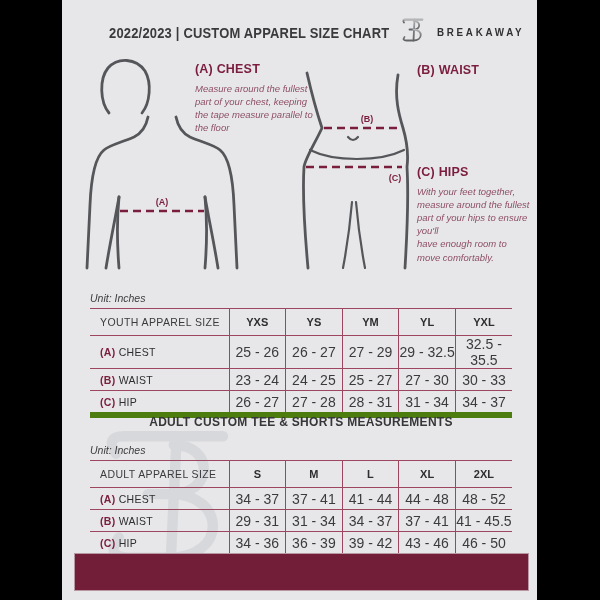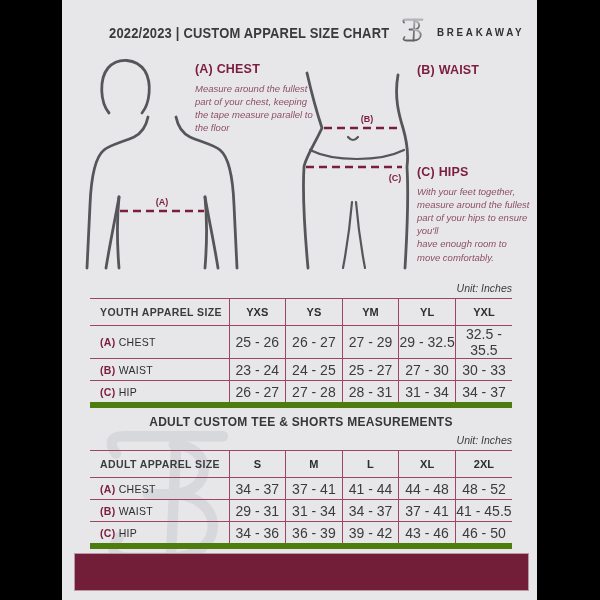--- a/index.html
+++ b/index.html
@@ -29,28 +29,28 @@
   .note h3 { margin:0 0 6px 0; font-size:12.5px; font-weight:bold; color:#7b1d3c; letter-spacing:.2px; }
   .note p  { margin:0; font-style:italic; font-size:9.5px; line-height:1.38; color:#8d4e66; white-space:pre-line; }
   .note-a { left:133px; top:62px;  width:120px; }
   .note-b { left:355px; top:63px;  width:114px; }
   .note-c { left:355px; top:165px; width:114px; }
   
   .tbl-sec { position:absolute; left:28px; width:422px; z-index:1; }
   .tbl-sec.youth { top:277px; }
   .tbl-sec.adult { top:415px; }
   .tbl-title { text-align:center; font-weight:bold; font-size:12px; color:#373739; letter-spacing:.3px; }
-  .tbl-unit  { text-align:right; font-style:italic; font-size:10.5px; color:#3b3b3d; margin-top:5px; }
+  .tbl-unit  { text-align:left; font-style:italic; font-size:10.5px; color:#3b3b3d; margin-top:15px; }
   table.sz { width:100%; border-collapse:collapse; table-layout:fixed; margin-top:4px; }
   table.sz col.lblcol { width:139px; }
   table.sz th, table.sz td { padding:0; border-top:1px solid #9c4660; }
   table.sz tr:last-child td { border-bottom:6px solid #4d7c0f; }
   table.sz th + th, table.sz td + td { border-left:1px solid #9c4660; }
   table.sz th { height:26px; font-weight:bold; font-size:11px; color:#2e2e30; text-align:center; }
-  table.sz th.lbl { font-weight:bold; font-size:10.5px; color:#3b3b3d; text-align:left; padding-left:10px; letter-spacing:.4px; }
+  table.sz th.lbl { font-weight:normal; font-size:10.5px; color:#3b3b3d; text-align:left; padding-left:10px; letter-spacing:.4px; }
   table.sz td { height:21px; font-size:14px; color:#3b3b3d; text-align:center; }
   table.sz td.lbl { text-align:left; padding-left:10px; font-size:10.5px; color:#2e2e30; letter-spacing:.3px; }
   table.sz td.lbl .k { color:#7b1d3c; font-weight:bold; }
   
   .footer-bar {
     position:absolute; left:12px; top:553px; width:453px; height:36px;
     background:#721e38; border:1px solid #b898a2; z-index:3;
   }
   .watermark { position:absolute; left:35px; top:416px; z-index:0; }
 </style>

